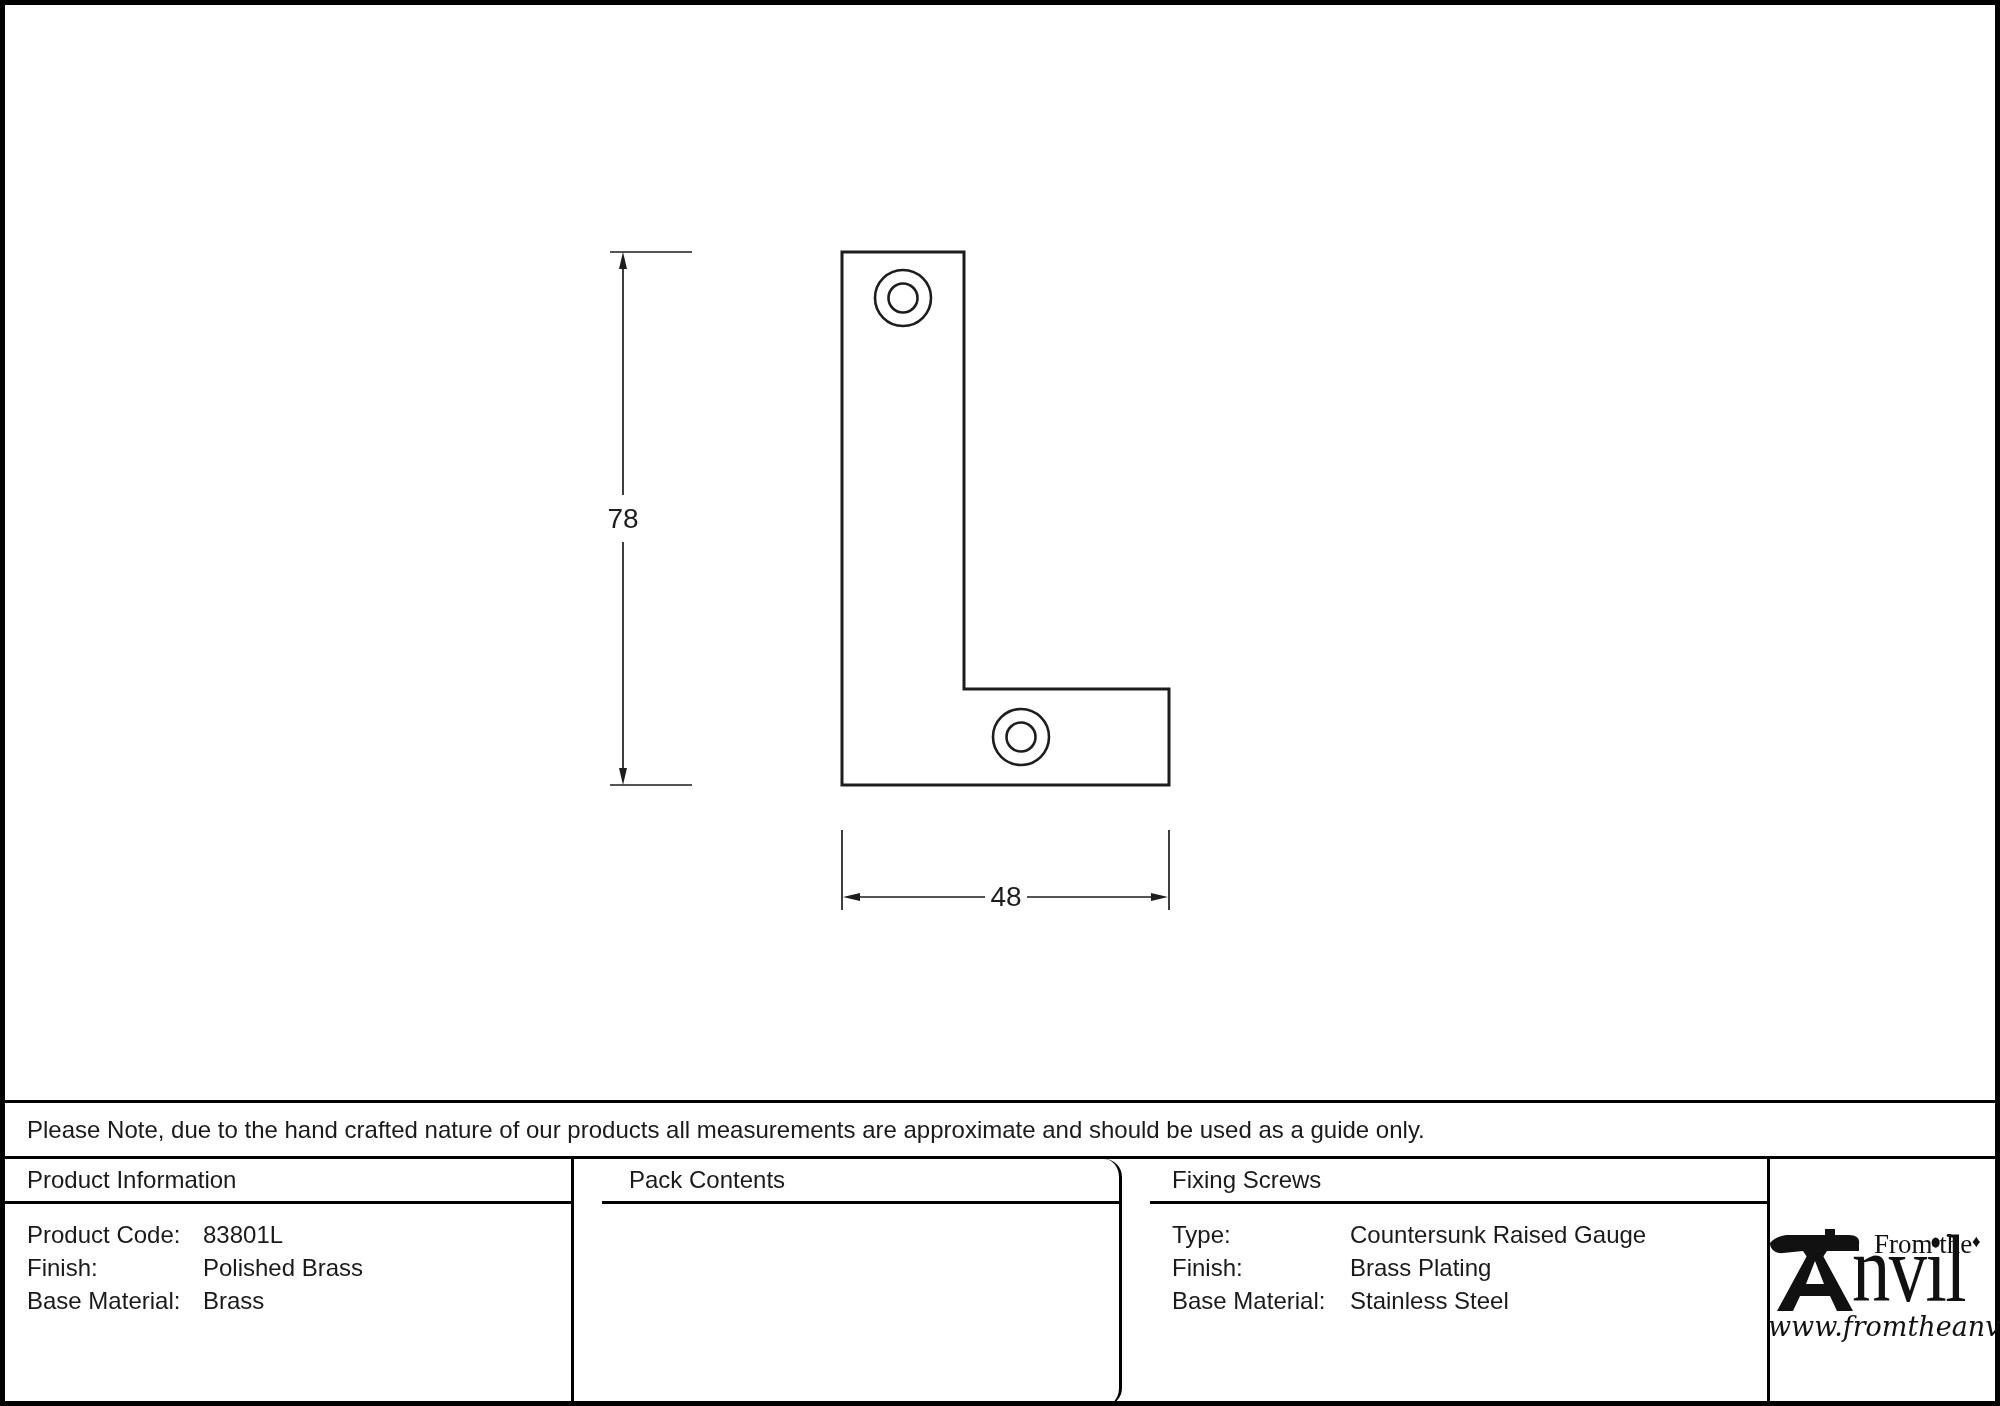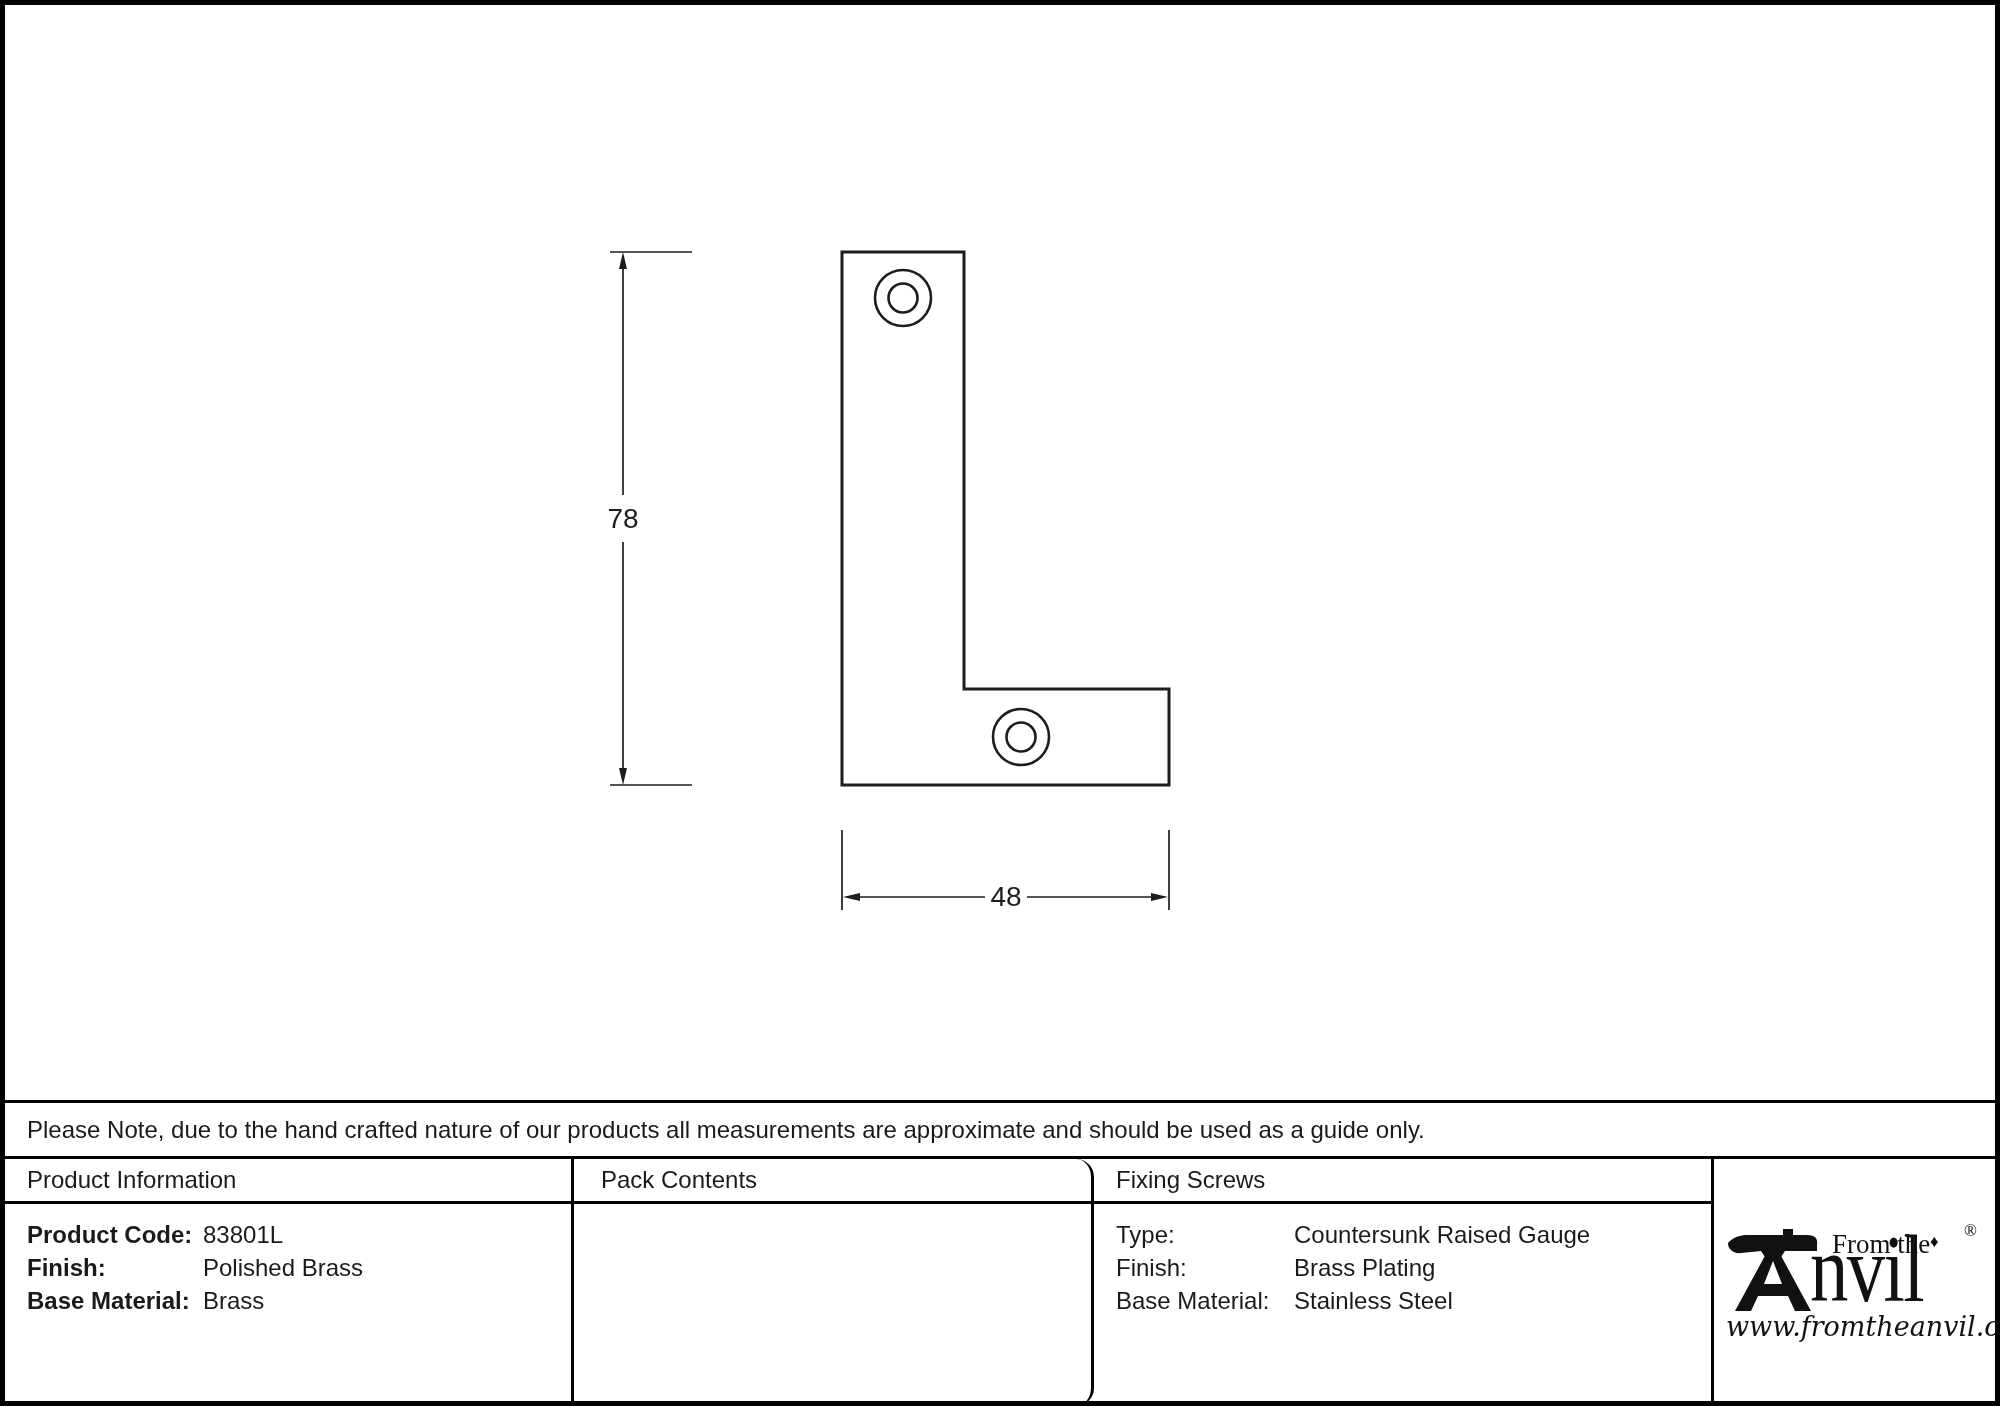--- a/index.html
+++ b/index.html
@@ -20,35 +20,35 @@
   .bottom-section{
     position:absolute;left:0;top:1100px;width:2000px;height:306px;
     display:flex;flex-direction:column;box-sizing:border-box;
   }
   .note-row{
     box-sizing:border-box;height:59px;
     border-top:3px solid #000;border-bottom:3px solid #000;
     display:flex;align-items:center;padding-left:27px;
     font-size:24px;
   }
-  .info-table{flex:1;display:flex;min-height:0;}
+  .info-table{flex:1;display:flex;min-height:0;gap:28px;}
   .col{box-sizing:border-box;border-right:3px solid #000;display:flex;flex-direction:column;}
   .col-product{width:574px;}
   .col-pack{width:520px;border-radius:18px;}
   .col-fixing{width:620px;}
   .col-logo{flex:1;border-right:none;position:relative;}
   .col-header{
     box-sizing:border-box;height:45px;border-bottom:3px solid #000;
     display:flex;align-items:center;padding-left:27px;font-size:24px;
   }
   .col-fixing .col-header{padding-left:22px;}
   .col-body{padding:14px 0 0 27px;font-size:24px;line-height:33px;}
   .col-fixing .col-body{padding-left:22px;}
   .kv{display:flex;}
-  .col-product .k{width:176px;flex:0 0 176px;font-weight:bold;}
+  .col-product .k{width:176px;flex:0 0 176px;}
   .col-fixing .k{width:178px;flex:0 0 178px;}
 
   
   .logo-lockup{position:absolute;left:50%;top:66px;transform:translateX(-50%);
     width:262px;height:122px;color:#111;}
   .anvil-svg{position:absolute;left:0;top:2px;width:98px;height:86px;}
   .from-the{position:absolute;left:106px;top:4px;font-family:"Liberation Serif",serif;font-size:27px;}
   .logo-diamond{position:absolute;left:204px;top:7px;font-size:17px;}
   .brand-word{position:absolute;left:84px;top:-4px;font-family:"Liberation Serif",serif;
     font-size:96px;line-height:1;transform:scaleX(0.8);transform-origin:left top;letter-spacing:-2px;}

